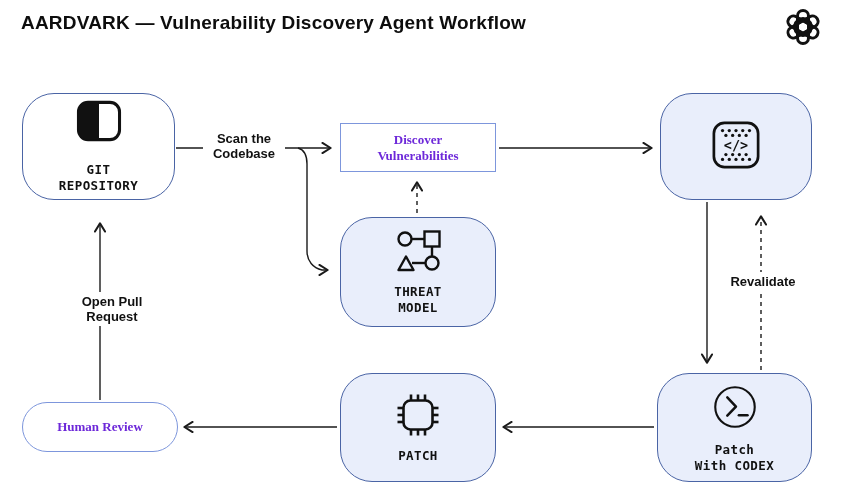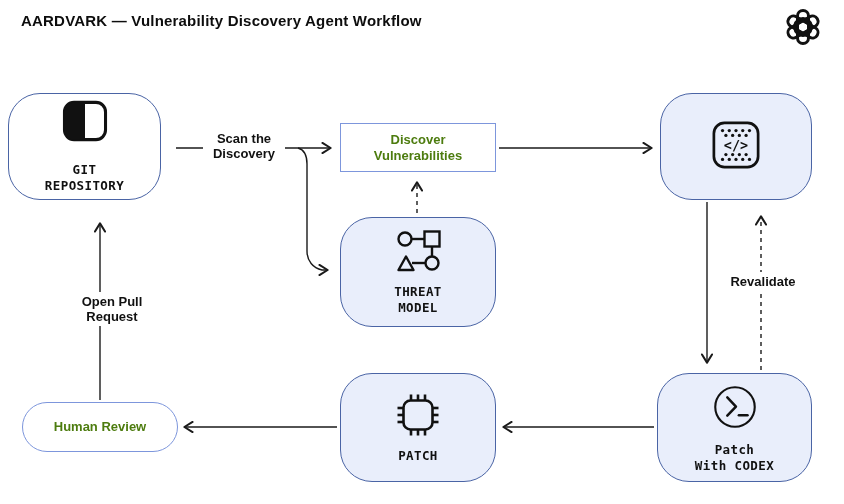--- a/index.html
+++ b/index.html
@@ -2,53 +2,53 @@
 <html><head>
 <meta charset="utf-8">
 <style>
   html,body { margin:0; padding:0; background:#ffffff; }
   .canvas {
     position:relative; width:844px; height:504px; background:#ffffff;
     font-family:"Liberation Sans", sans-serif; overflow:hidden; color:#111;
   }
   .title {
     position:absolute; left:21px; top:12px;
-    font-size:15px; font-weight:700; letter-spacing:0.2px; color:#0d0d0d;
+    font-size:19px; font-weight:700; letter-spacing:0.2px; color:#0d0d0d;
   }
   .logo { position:absolute; left:783px; top:6px; width:40px; height:40px; }
 
   .edges { position:absolute; left:0; top:0; z-index:1; }
 
   .node {
     position:absolute; box-sizing:border-box; z-index:2;
     display:flex; flex-direction:column; align-items:center; justify-content:center;
   }
   .rounded { border:1.5px solid #4a64a5; border-radius:32px; background:#e9eefb; }
   .rounded.white-fill { background:#ffffff; }
   .rectbox { border:1.5px solid #7d96dc; background:#ffffff; }
 
   .label { white-space:pre-line; text-align:center; }
   .mono-label {
     font-family:"DejaVu Sans Mono","Liberation Mono",monospace;
     font-weight:700; font-size:12.5px; line-height:16px; letter-spacing:0.4px; color:#111;
   }
-  .sans-label { font-weight:700; font-size:13px; line-height:16px; color:#4d7c0f; }
+  .sans-label { font-weight:700; font-size:13px; line-height:16px; color:#6d28d9;font-family:Liberation Serif, serif; }
 
   .icon { display:block; }
 
   .edge-label {
     position:absolute; z-index:3; background:#ffffff; text-align:center;
     white-space:pre-line; font-weight:700; font-size:13px; line-height:15px;
     color:#111; padding:2px 2px;
   }
   #lbl-scan  { left:203px; top:129px; width:78px; }
   #lbl-pr    { left:67px;  top:292px; width:86px; }
   #lbl-reval { left:722px; top:272px; width:78px; }
 
-  #node-git        { left:8px;  top:93px;  width:153px; height:107px; gap:16px;  }
+  #node-git        { left:22px;  top:93px;  width:153px; height:107px; gap:16px;  }
   #node-discover   { left:340px; top:123px; width:156px; height:49px;  }
   #node-validation { left:660px; top:93px;  width:152px; height:107px; gap:5px;  }
   #node-threat     { left:340px; top:217px; width:156px; height:110px; gap:6px;  }
   #node-patch      { left:340px; top:373px; width:156px; height:109px; gap:4px;  }
   #node-codex      { left:657px; top:373px; width:155px; height:109px; gap:5px;  }
   #node-human      { left:22px;  top:402px; width:156px; height:50px;border-radius:25px;  }
 </style>
 </head>
 <body>
 
@@ -180,18 +180,18 @@
     </span>
     <div class="label mono-label">Patch
 With CODEX</div>
   </div>
 
   <div class="node rectbox" id="node-human">
     <div class="label sans-label">Human Review</div>
   </div>
 
   <div class="edge-label" id="lbl-scan">Scan the
-Discovery</div>
+Codebase</div>
   <div class="edge-label" id="lbl-pr">Open Pull
 Request</div>
   <div class="edge-label" id="lbl-reval">Revalidate</div>
 
 </div>
 
 </body></html>

